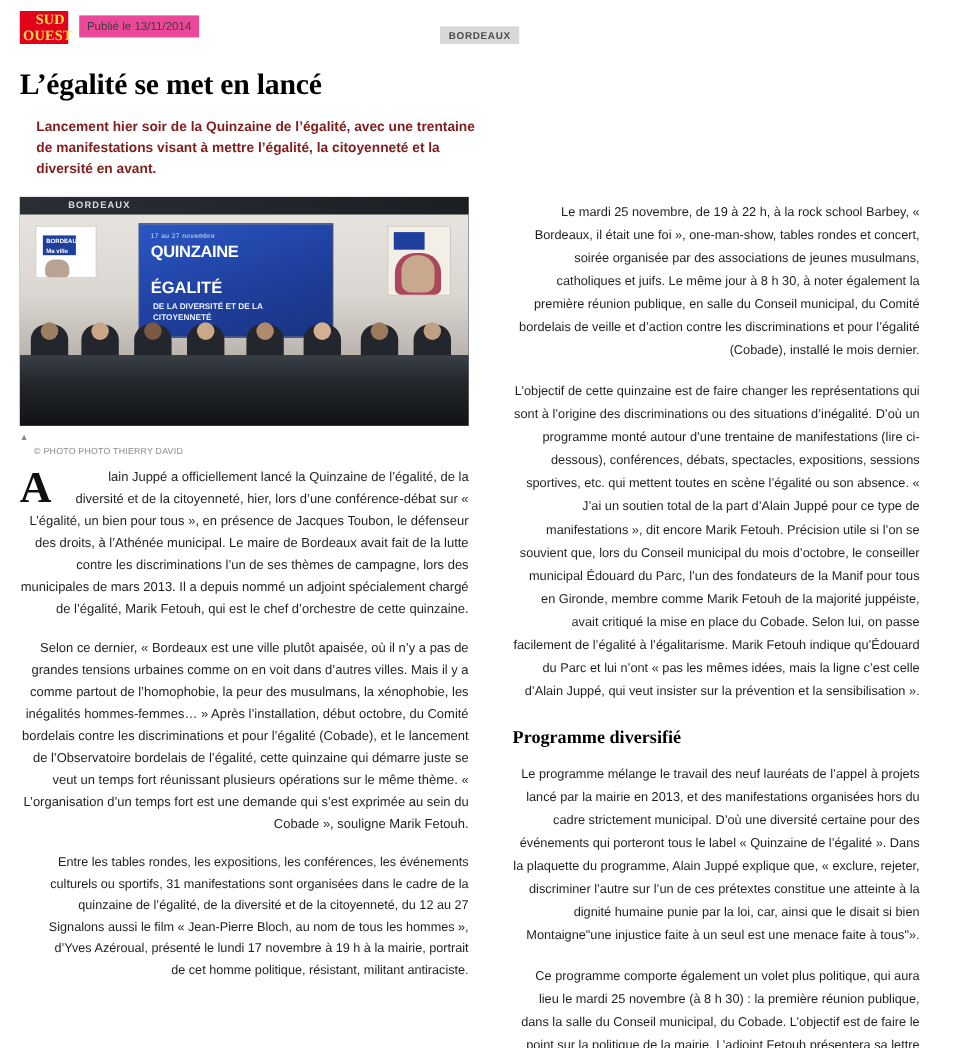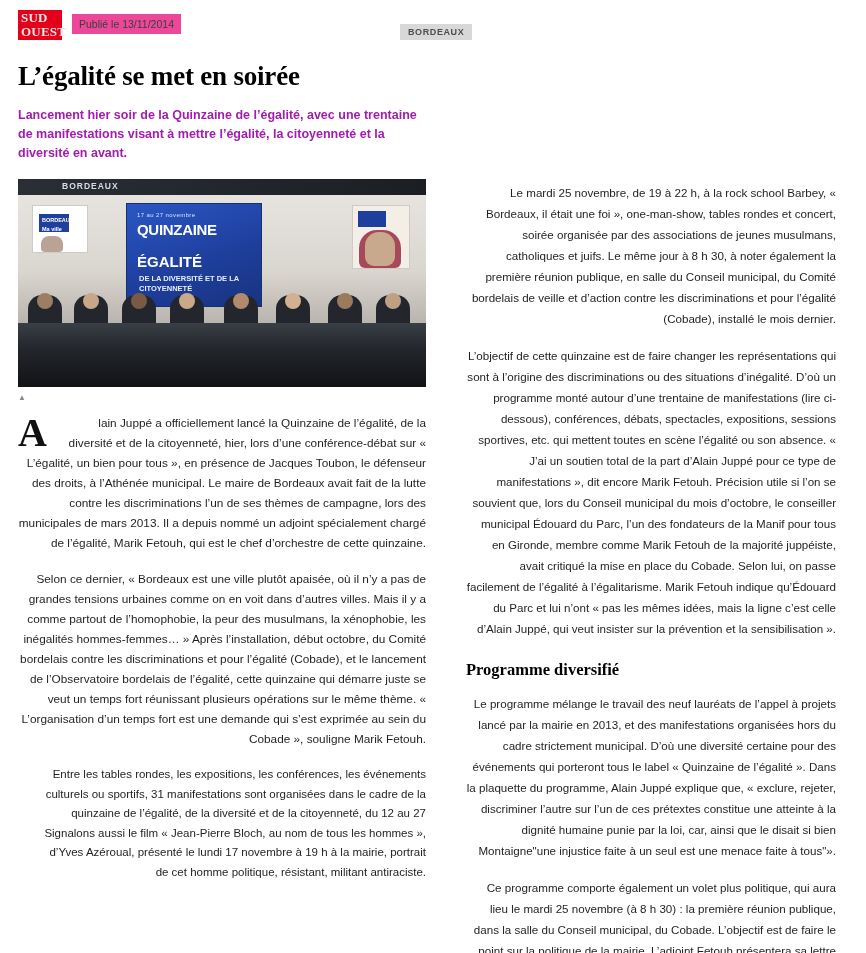--- a/index.html
+++ b/index.html
@@ -24,28 +24,28 @@
   .masthead {
     display: flex;
     align-items: flex-start;
     gap: 10px;
     height: 34px;
   }
   .logo {
     width: 44px;
     height: 30px;
     background: #e3001b;
-    color: #e5e5e5;
+    color: #fde047;
     font-family: "Liberation Serif", serif;
     font-weight: bold;
     font-size: 13px;
     line-height: 14px;
     letter-spacing: .2px;
     padding: 1px 3px 0 3px;
-    text-align: left;
+    text-align: right;
   }
   .logo span { display: block; }
   .pubdate {
     background: #ec4899;
     color: #3d3d3d;
     font-size: 10.5px;
     padding: 4px 7px 4px 7px;
     margin-top: 4px;
     white-space: nowrap;
   }
@@ -68,23 +68,23 @@
     line-height: 32px;
     font-weight: bold;
     margin: 16px 0 14px 0;
     color: #000000;
     letter-spacing: -0.2px;
   }
   .standfirst {
     font-size: 12.5px;
     line-height: 19px;
     font-weight: bold;
-    color: #a21caf;
+    color: #7f1d1d;
     max-width: 408px;
-    margin: 0 0 16px 0;
+    margin: 0 0 16px 15px;
   }
 
   
   .columns {
     display: flex;
     gap: 40px;
     align-items: flex-start;
   }
   .col-left { width: 408px; flex: 0 0 408px; }
   .col-right { width: 370px; flex: 0 0 370px; padding-top: 3px; }
@@ -104,21 +104,21 @@
   }
   .photo .banner-label {
     position: absolute; left: 44px; top: 2px;
     color: #d9dde2; font-size: 8.5px; letter-spacing: 1px; font-weight: bold;
   }
   .photo .wall {
     position: absolute; left: 0; top: 16px; width: 100%; height: 128px;
     background: linear-gradient(180deg,#e7e4df 0%, #d9d5cf 60%, #b9b4ad 100%);
   }
   .photo .screen {
-    position: absolute; left: 108px; top: 24px; width: 136px; height: 104px;
+    position: absolute; left: 108px; top: 24px; width: 177px; height: 104px;
     background: linear-gradient(160deg,#2a57c4 0%, #1f3f9e 55%, #18337f 100%);
     border: 1px solid #16306f;
   }
   .photo .screen .s1 {
     position:absolute; left:10px; top:8px; right:10px;
     color:#cfe0ff; font-size:6px; letter-spacing:.4px;
   }
   .photo .screen .s2 {
     position:absolute; left:10px; top:18px; right:8px;
     color:#ffffff; font-family:"Liberation Sans",sans-serif; font-weight:bold;
@@ -266,21 +266,21 @@
   <div class="masthead">
     <div class="logo">
       <span>SUD</span>
       <span>OUEST</span>
     </div>
     <div class="pubdate">Publié le 13/11/2014</div>
   </div>
 
   <div class="section-tag">BORDEAUX</div>
 
-  <h1 class="headline">L’égalité se met en soirée</h1>
+  <h1 class="headline">L’égalité se met en lancé</h1>
 
   <div class="standfirst">Lancement hier soir de la Quinzaine de l’égalité, avec une trentaine de manifestations visant à mettre l’égalité, la citoyenneté et la diversité en avant.</div>
 
   <div class="columns">
 
     <div class="col-left">
 
       <div class="figure">
         <div class="photo">
           <div class="banner-top"></div>
@@ -331,20 +331,21 @@
                 <div class="head"></div>
               </div>
           </div>
 
           <div class="table"></div>
         </div>
 
         <div class="caption">
           <span class="tri">▲</span>
         </div>
+        <div class="credit">© PHOTO PHOTO THIERRY DAVID</div>
       </div>
 
       <p class="body dropcap-para">
         <span class="dropcap">A</span>
         <span>lain Juppé a officiellement lancé la Quinzaine de l’égalité, de la diversité et de la citoyenneté, hier, lors d’une conférence-débat sur « L’égalité, un bien pour tous », en présence de Jacques Toubon, le défenseur des droits, à l’Athénée municipal. Le maire de Bordeaux avait fait de la lutte contre les discriminations l’un de ses thèmes de campagne, lors des municipales de mars 2013. Il a depuis nommé un adjoint spécialement chargé de l’égalité, Marik Fetouh, qui est le chef d’orchestre de cette quinzaine.</span>
       </p>
 
 
       <p class="body">Selon ce dernier, « Bordeaux est une ville plutôt apaisée, où il n’y a pas de grandes tensions urbaines comme on en voit dans d’autres villes. Mais il y a comme partout de l’homophobie, la peur des musulmans, la xénophobie, les inégalités hommes-femmes… » Après l’installation, début octobre, du Comité bordelais contre les discriminations et pour l’égalité (Cobade), et le lancement de l’Observatoire bordelais de l’égalité, cette quinzaine qui démarre juste se veut un temps fort réunissant plusieurs opérations sur le même thème. « L’organisation d’un temps fort est une demande qui s’est exprimée au sein du Cobade », souligne Marik Fetouh.</p>
 

